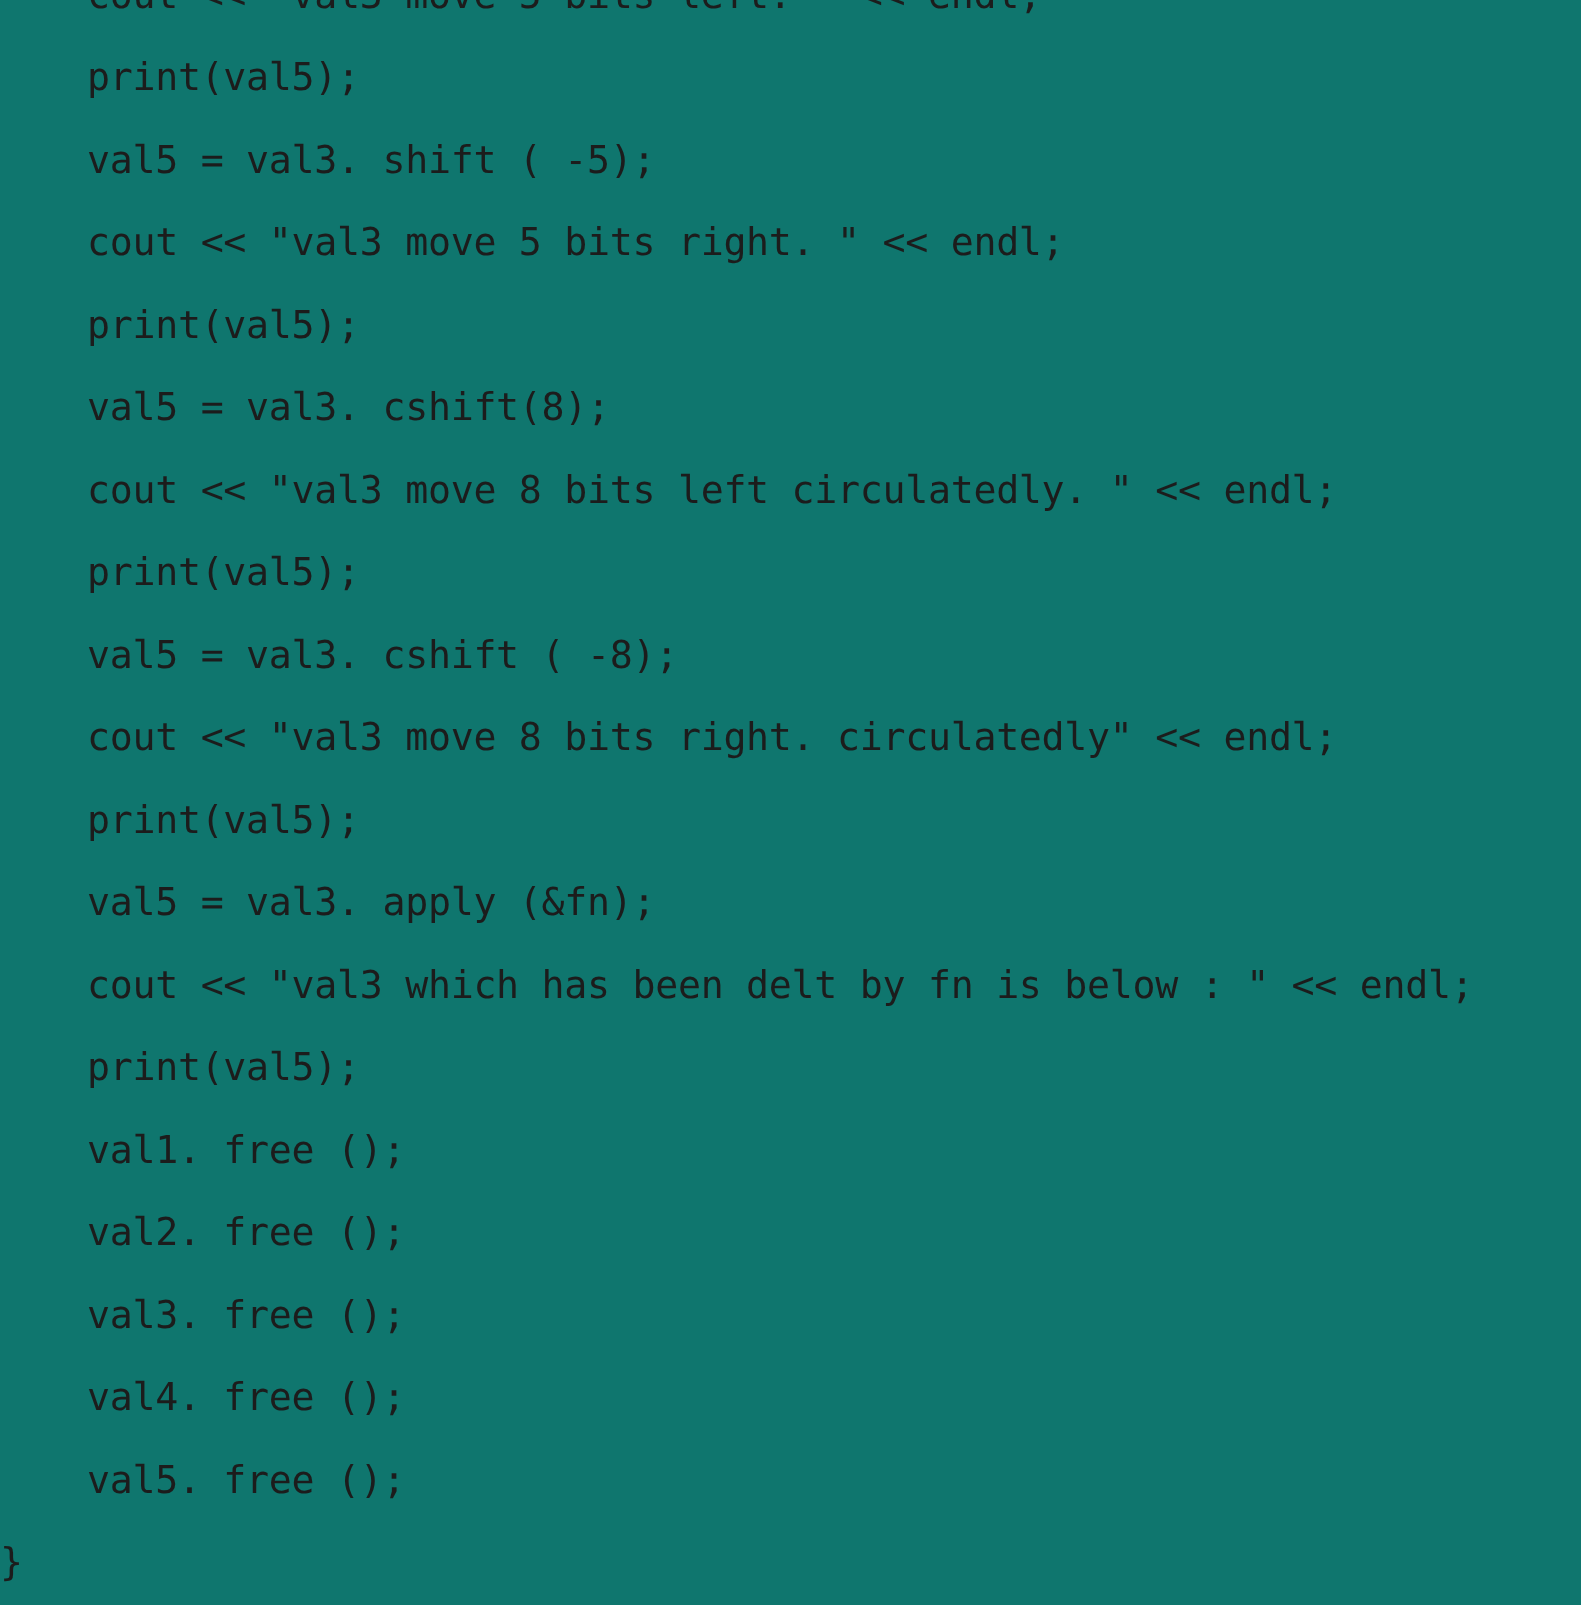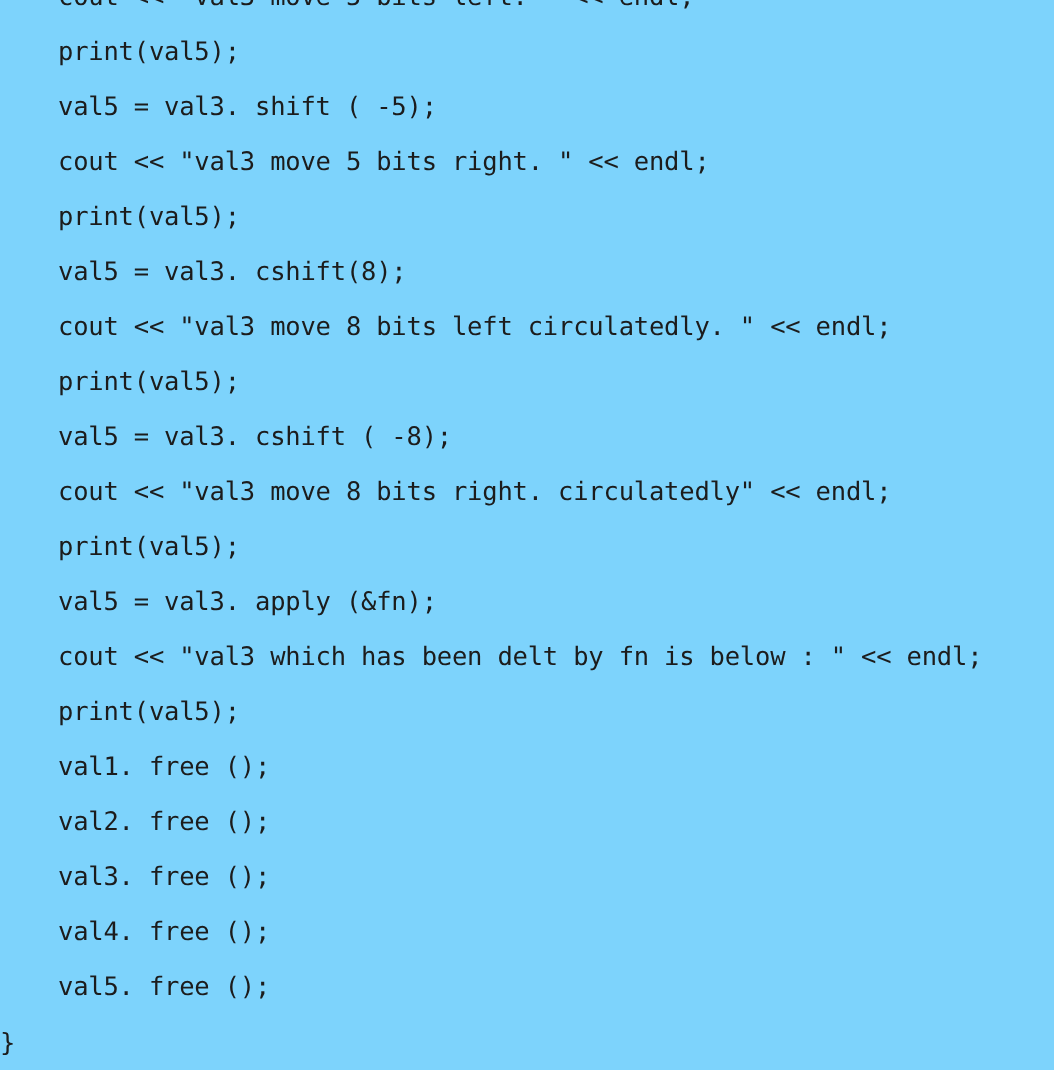--- a/index.html
+++ b/index.html
@@ -12,21 +12,21 @@
     width: 1054px;
     height: 1070px;
     overflow: hidden;
     font-family: "DejaVu Sans Mono", "Liberation Mono", monospace;
   }
 
   #code-page {
     position: relative;
     width: 1054px;
     height: 1070px;
-    background: #7dd3fc;
+    background: #0f766e;
     overflow: hidden;
   }
 
   
   #code-body {
     position: absolute;
     left: 58px;
     top: -30px;
     width: 1060px;
   }

